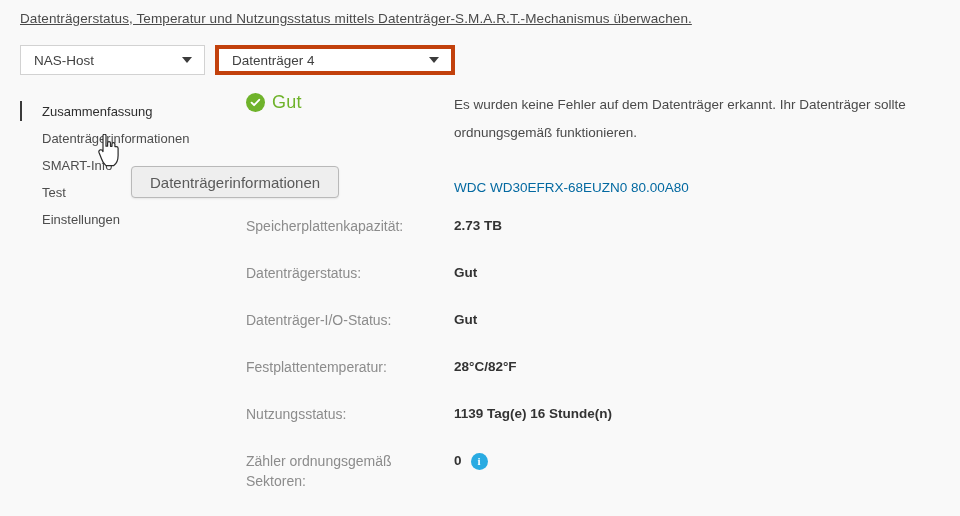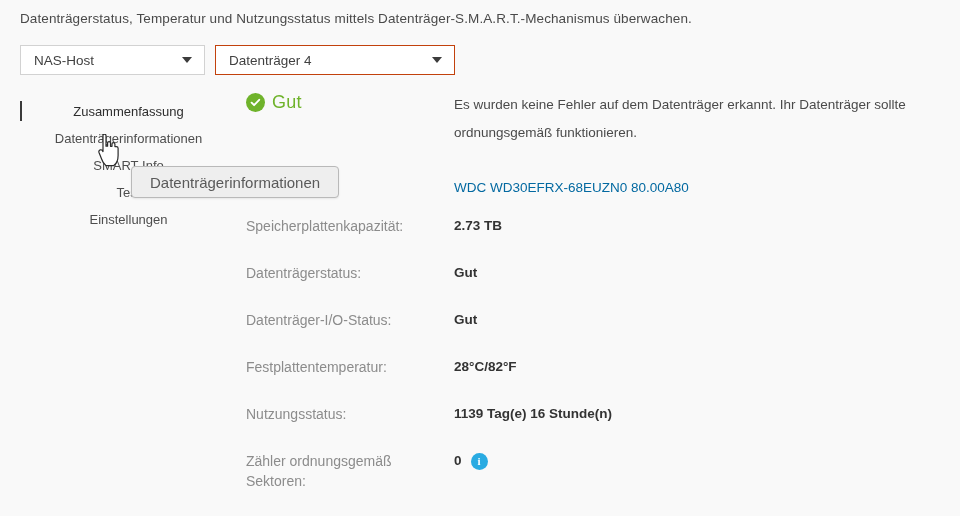--- a/index.html
+++ b/index.html
@@ -20,20 +20,21 @@
 
   
   .page-desc {
     position: absolute;
     left: 20px;
     top: 11px;
     font-size: 13.5px;
     color: #4a4a4a;
     letter-spacing: 0.1px;
     white-space: nowrap;
+    text-decoration: underline;
   }
 
   
   .selector-row {
     position: absolute;
     left: 20px;
     top: 45px;
     display: flex;
     align-items: center;
     gap: 10px;
@@ -46,21 +47,21 @@
     align-items: center;
     padding: 0 8px 0 13px;
     cursor: default;
   }
   .select-box.host {
     width: 185px;
     border: 1px solid #d2d2d2;
   }
   .select-box.volume {
     width: 240px;
-    border: 1px solid #c2410c;
+    border: 4px solid #c2410c;
   }
   .select-label {
     font-size: 13.5px;
     color: #414141;
     flex: 1;
     white-space: nowrap;
     overflow: hidden;
   }
   .caret {
     width: 0;
@@ -81,21 +82,20 @@
   .nav-item {
     position: relative;
     height: 27px;
     display: flex;
     align-items: center;
     padding-left: 22px;
     font-size: 13px;
     color: #4d4d4d;
     white-space: nowrap;
     cursor: pointer;
-    justify-content: center;
   }
   .nav-item.active {
     color: #2e2e2e;
   }
   .nav-item.active::before {
     content: "";
     position: absolute;
     left: 0;
     top: 3px;
     width: 2px;

